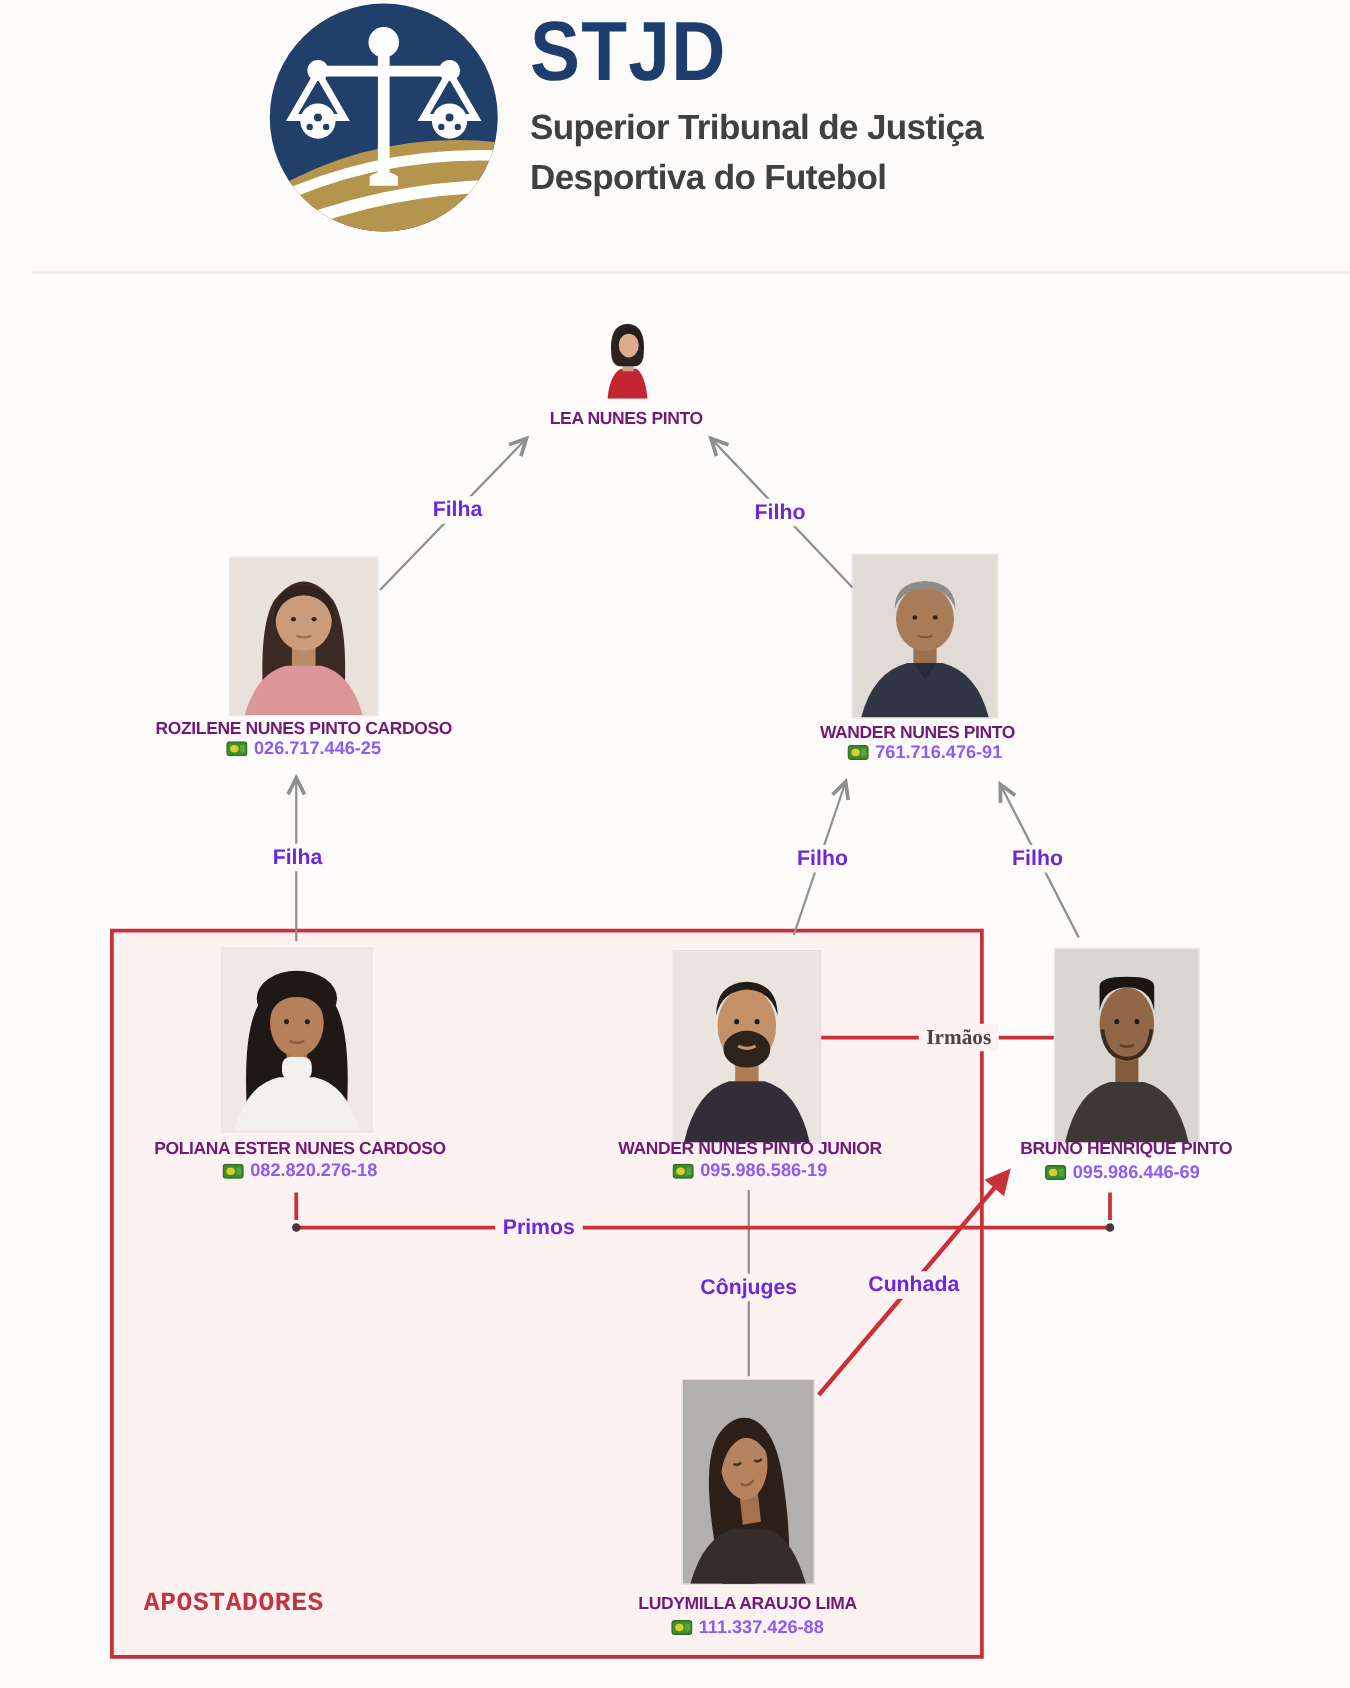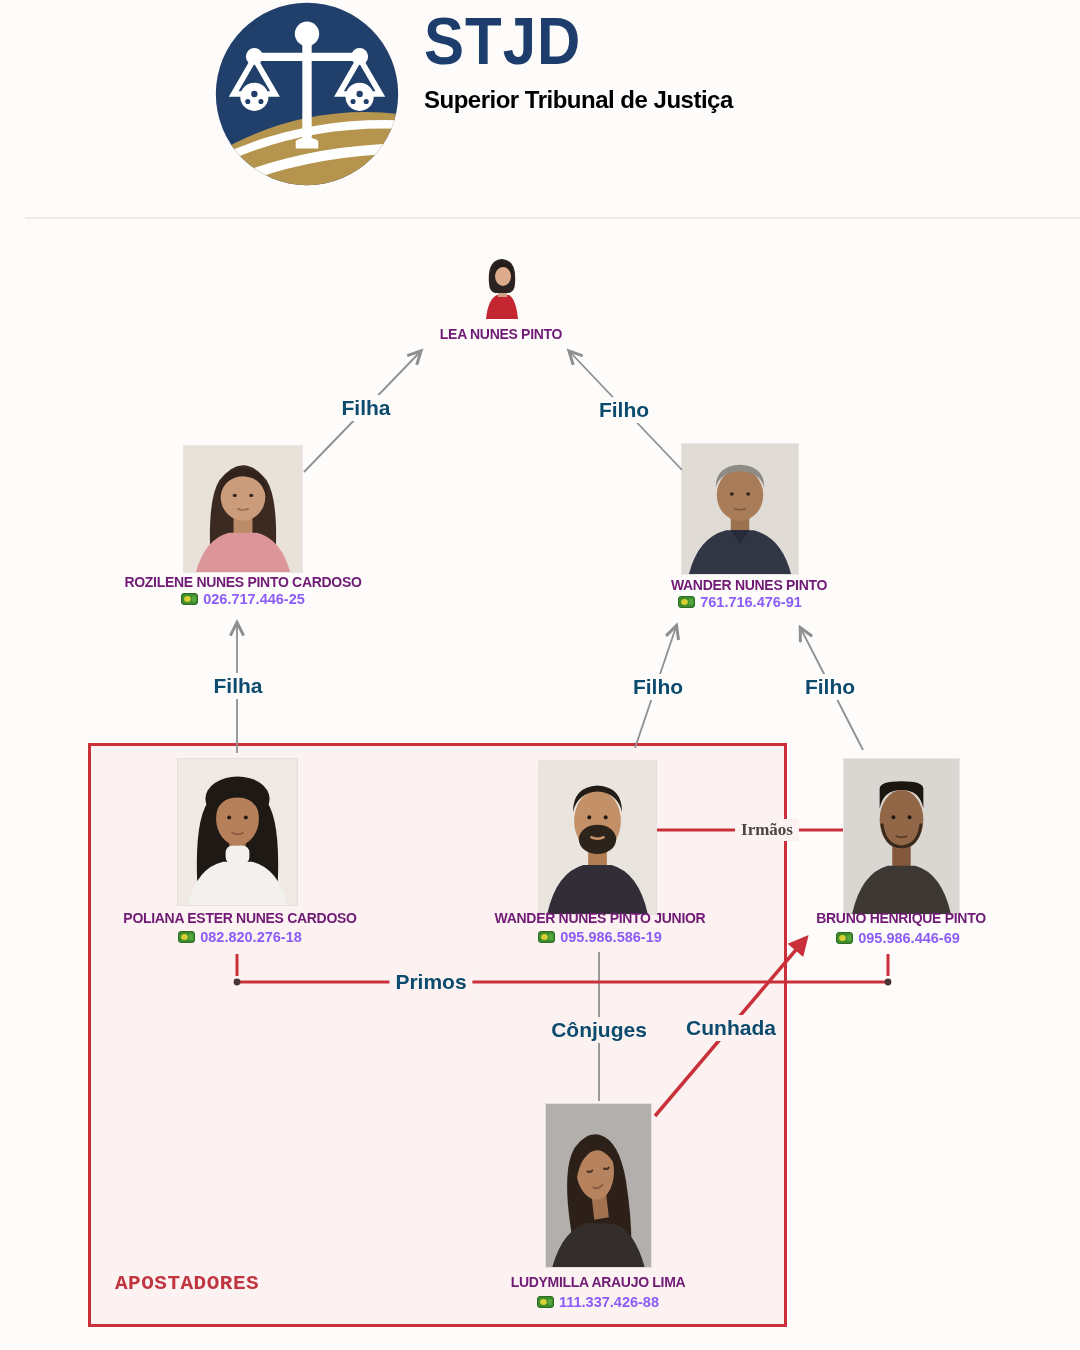--- a/index.html
+++ b/index.html
@@ -2,38 +2,38 @@
 <html><head>
 <meta charset="utf-8">
 <style>
   html,body{margin:0;padding:0;background:#fdfcfb;}
   .stage{position:relative;width:1080px;height:1350px;background:#fdfcfb;overflow:hidden;
          font-family:"Liberation Sans",sans-serif;}
   
   .logo{position:absolute;left:213px;top:0;width:188px;height:188px;}
   .org-abbr{position:absolute;left:424px;top:2px;font-size:60px;font-weight:900;
             letter-spacing:1px;color:#1d3e6d;transform:scaleY(1.12);transform-origin:left top;}
-  .org-line{position:absolute;left:424px;font-size:24px;font-weight:700;
-            letter-spacing:-0.5px;color:#000000;white-space:nowrap;}
+  .org-line{position:absolute;left:424px;font-size:28px;font-weight:700;
+            letter-spacing:-0.5px;color:#404040;white-space:nowrap;}
   .org-line.l1{top:86px;}
   .org-line.l2{top:126px;}
   .top-divider{position:absolute;left:25px;top:217px;width:1055px;height:2px;background:#edebe8;}
   
   .group-box{position:absolute;left:88px;top:743px;width:699px;height:584px;
              box-sizing:border-box;border:3px solid #c9303a;background:#fbf2f1;}
   .overlay{position:absolute;left:0;top:0;width:1080px;height:1350px;z-index:3;}
   .photo{position:absolute;z-index:4;border:1px solid rgba(0,0,0,0.08);box-sizing:border-box;}
   .photo svg{display:block;width:100%;height:100%;}
   .pname{position:absolute;z-index:5;width:400px;text-align:center;font-size:14px;
          font-weight:700;letter-spacing:-0.3px;color:#701a75;white-space:nowrap;}
   .cpf{position:absolute;z-index:5;width:300px;display:flex;justify-content:center;
        align-items:center;gap:5px;font-size:14.5px;font-weight:700;color:#8b5cf6;}
   .cpf svg{display:block;}
-  .rel{position:absolute;z-index:6;transform:translate(-50%,-50%);font-size:21px;
-       font-weight:700;color:#0c4a6e;padding:1px 6px;white-space:nowrap;}
+  .rel{position:absolute;z-index:6;transform:translate(-50%,-50%);font-size:17px;
+       font-weight:700;color:#6d28d9;padding:1px 6px;white-space:nowrap;}
   .rel.on-white{background:#fdfcfb;}
   .rel.on-pink{background:#fbf2f1;}
   .rel.serif{font-family:"Liberation Serif",serif;font-size:17px;color:#4c4346;}
   .box-label{position:absolute;left:115px;top:1272px;z-index:6;font-family:Liberation Mono, monospace;
              font-size:21px;font-weight:700;letter-spacing:0.5px;color:#c03540;}
 </style>
 </head>
 <body>
 
 <div class="stage">
@@ -63,20 +63,21 @@
       <circle cx="37" cy="108" r="2.7" fill="#20406b"></circle>
       <circle cx="51" cy="108" r="2.7" fill="#20406b"></circle>
       <circle cx="156" cy="103" r="15" fill="#ffffff"></circle>
       <circle cx="156" cy="100" r="3.4" fill="#20406b"></circle>
       <circle cx="149" cy="108" r="2.7" fill="#20406b"></circle>
       <circle cx="163" cy="108" r="2.7" fill="#20406b"></circle>
     </svg>
   </div>
   <div class="org-abbr">STJD</div>
   <div class="org-line l1">Superior Tribunal de Justiça</div>
+  <div class="org-line l2">Desportiva do Futebol</div>
   <div class="top-divider"></div>
 
   <div class="group-box"></div>
   <div class="box-label">APOSTADORES</div>
 
   <svg class="overlay">
     <defs>
       <marker id="mGray" viewBox="0 0 12 12" refX="9" refY="6" markerWidth="11" markerHeight="11" orient="auto">
         <path d="M2,2 L10,6 L2,10" fill="none" stroke="#8f8f8f" stroke-width="1.8"></path>
       </marker>
@@ -141,21 +142,21 @@
       <rect x="42" y="66" width="16" height="22" fill="#9b7150"></rect>
       <path d="M6,125 Q14,90 38,83 L62,83 Q86,90 94,125 Z" fill="#303644"></path>
       <path d="M42,83 L50,96 L58,83 Z" fill="#252b38"></path>
       <ellipse cx="50" cy="49" rx="20" ry="25" fill="#a97c59"></ellipse>
       <path d="M29,42 Q29,21 50,20 Q71,21 71,42 Q67,27 50,26 Q33,27 29,42 Z" fill="#8f8c87"></path>
       <circle cx="43" cy="48" r="1.7" fill="#2f241c"></circle>
         <circle cx="57" cy="48" r="1.7" fill="#2f241c"></circle>
       <path d="M45,62 q5,2.5 10,0" stroke="#7e5640" stroke-width="1.5" fill="none"></path>
     </svg>
   </div>
-  <div class="pname" style="left:549px;top:577px;">WANDER NUNES PINTO</div>
+  <div class="pname" style="left:534px;top:577px;">WANDER NUNES PINTO</div>
   <div class="cpf" style="left:590px;top:594px;">
     <svg width="17" height="12" viewBox="0 0 17 12">
         <rect x="0.5" y="0.5" width="16" height="11" rx="2.5" fill="#3e8c2e" stroke="#2c6b20"></rect>
         <ellipse cx="6.5" cy="6" rx="3.4" ry="3" fill="#d8cf35"></ellipse>
         <rect x="11" y="3" width="4" height="6" rx="1" fill="#56a63e"></rect>
       </svg>
     <span>761.716.476-91</span>
   </div>
 
   <div class="photo" style="left:177px;top:758px;width:121px;height:148px;">

